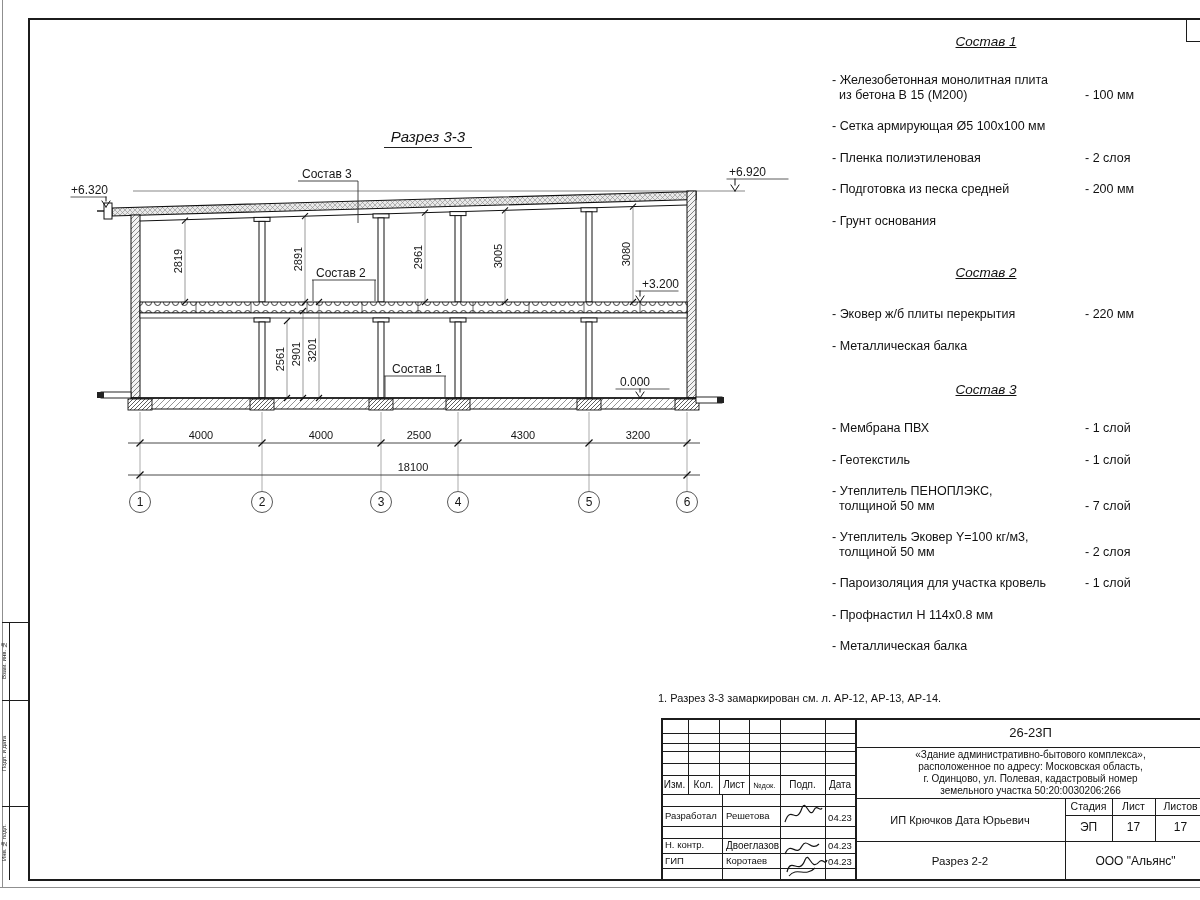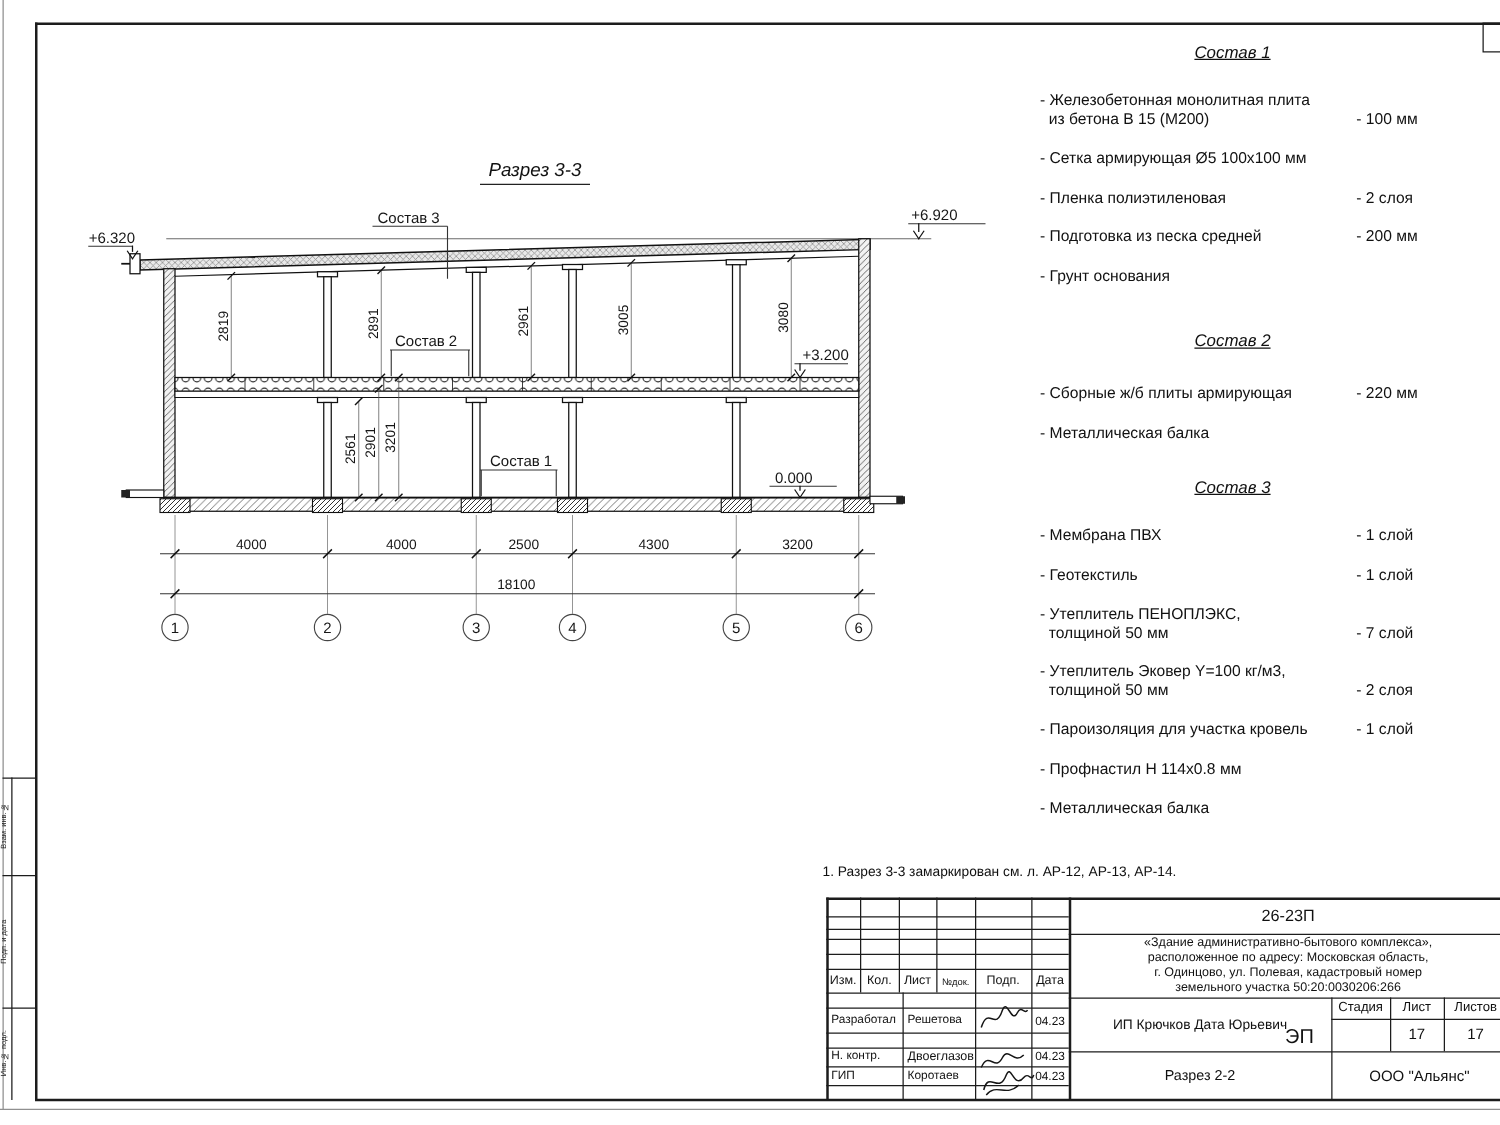--- a/index.html
+++ b/index.html
@@ -288,21 +288,21 @@
 
         <span class="val"></span>
       </div>
     </div>
   </div>
 
   <div class="comp" style="top:265px">
     <h3 class="hd">Состав 2</h3>
     <div class="items" style="margin-top:27px">
       <div class="item">
-        <div class="l1">- Сборные ж/б плиты армирующая</div>
+        <div class="l1">- Эковер ж/б плиты перекрытия</div>
 
         <span class="val">- 220 мм</span>
       </div>
       <div class="item">
         <div class="l1">- Металлическая балка</div>
 
         <span class="val"></span>
       </div>
     </div>
   </div>
@@ -410,19 +410,19 @@
     <div class="t c" style="left:860px;top:761px;width:341px;font-size:10px">расположенное по адресу: Московская область,</div>
     <div class="t c" style="left:860px;top:773px;width:341px;font-size:10px">г. Одинцово, ул. Полевая, кадастровый номер</div>
     <div class="t c" style="left:860px;top:785px;width:341px;font-size:10px">земельного участка 50:20:0030206:266</div>
 
     <div class="t c" style="left:855px;top:814px;width:210px;font-size:11px">ИП Крючков Дата Юрьевич</div>
     <div class="t c" style="left:855px;top:855px;width:210px;font-size:11.5px">Разрез 2-2</div>
 
     <div class="t c" style="left:1065px;top:801px;width:47px;font-size:10.5px">Стадия</div>
     <div class="t c" style="left:1112px;top:801px;width:43px;font-size:10.5px">Лист</div>
     <div class="t c" style="left:1155px;top:801px;width:51px;font-size:10.5px">Листов</div>
-    <div class="t c" style="left:1016px;top:821px;width:47px;font-size:16px">ЭП</div>
+    <div class="t c" style="left:1065px;top:821px;width:47px;font-size:12px">ЭП</div>
     <div class="t c" style="left:1112px;top:821px;width:43px;font-size:12px">17</div>
     <div class="t c" style="left:1155px;top:821px;width:51px;font-size:12px">17</div>
     <div class="t c" style="left:1065px;top:855px;width:141px;font-size:12px">ООО "Альянс"</div>
   </div>
 
 </div>
 
 </body></html>

